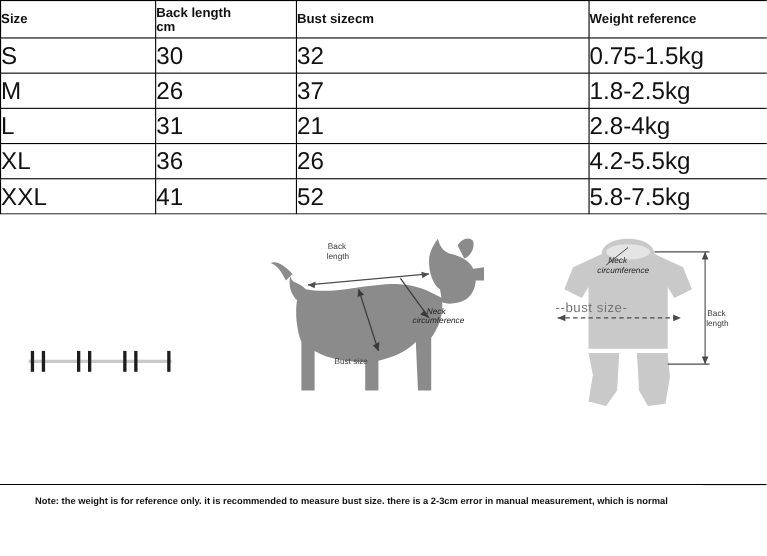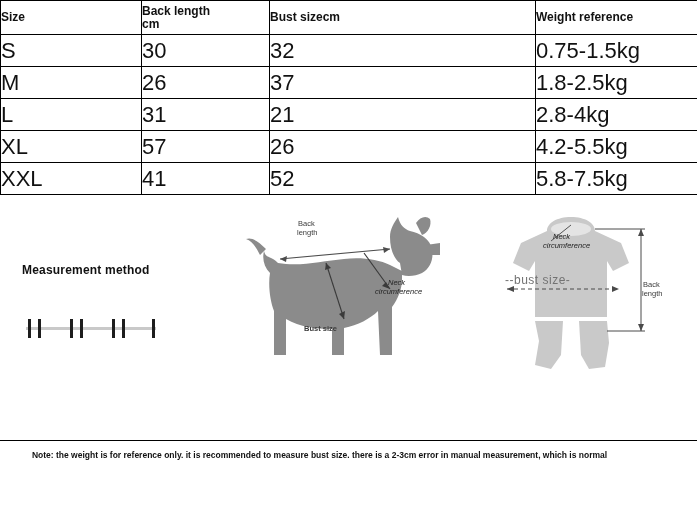--- a/index.html
+++ b/index.html
@@ -190,36 +190,35 @@
         <td class="c-weight">1.8-2.5kg</td>
       </tr>
       <tr>
         <td>L</td>
         <td>31</td>
         <td>21</td>
         <td class="c-weight">2.8-4kg</td>
       </tr>
       <tr>
         <td>XL</td>
-        <td>57</td>
+        <td>36</td>
         <td>26</td>
         <td class="c-weight">4.2-5.5kg</td>
       </tr>
       <tr>
         <td>XXL</td>
         <td>41</td>
         <td>52</td>
         <td class="c-weight">5.8-7.5kg</td>
       </tr>
     </tbody>
   </table>
 
   <div class="illus">
 
-    <div class="measure-title">Measurement method</div>
 
     <div class="ruler">
       <div class="bar"></div>
       <div class="tick" style="left:2px;"></div>
       <div class="tick" style="left:12px;"></div>
       <div class="tick" style="left:44px;"></div>
       <div class="tick" style="left:54px;"></div>
       <div class="tick" style="left:86px;"></div>
       <div class="tick" style="left:96px;"></div>
       <div class="tick" style="left:126px;"></div>
@@ -265,21 +264,21 @@
         <polygon points="86,48 85,55 91,53" fill="#3a3a3a"></polygon>
         <polygon points="104,104 99,99 105,96" fill="#3a3a3a"></polygon>
       </svg>
 
       <div class="lbl" style="left:58px; top:5px;">Back</div>
       <div class="lbl" style="left:57px; top:14px;">length</div>
 
       <div class="lbl dark" style="left:148px; top:64px;">Neck</div>
       <div class="lbl dark" style="left:135px; top:73px;">circumference</div>
 
-      <div class="lbl" style="left:64px; top:110px;font-weight:bold;">Bust size</div>
+      <div class="lbl" style="left:64px; top:110px;">Bust size</div>
     </div>
 
     <div class="suit-wrap">
       <svg width="185" height="170" viewBox="0 0 185 170">
 
         <path fill="#c9c9c9" d="M52 22 C52 14 62 8 76 8 C90 8 100 14 100 22
                                  L126 34 L134 54 L118 62 L112 52 L112 108
                                  L40 108 L40 52 L34 62 L18 54 L26 34 Z"></path>
 
         <path fill="#c9c9c9" d="M40 112 L68 112 L66 146 L56 160 L40 156 L44 132 Z"></path>

